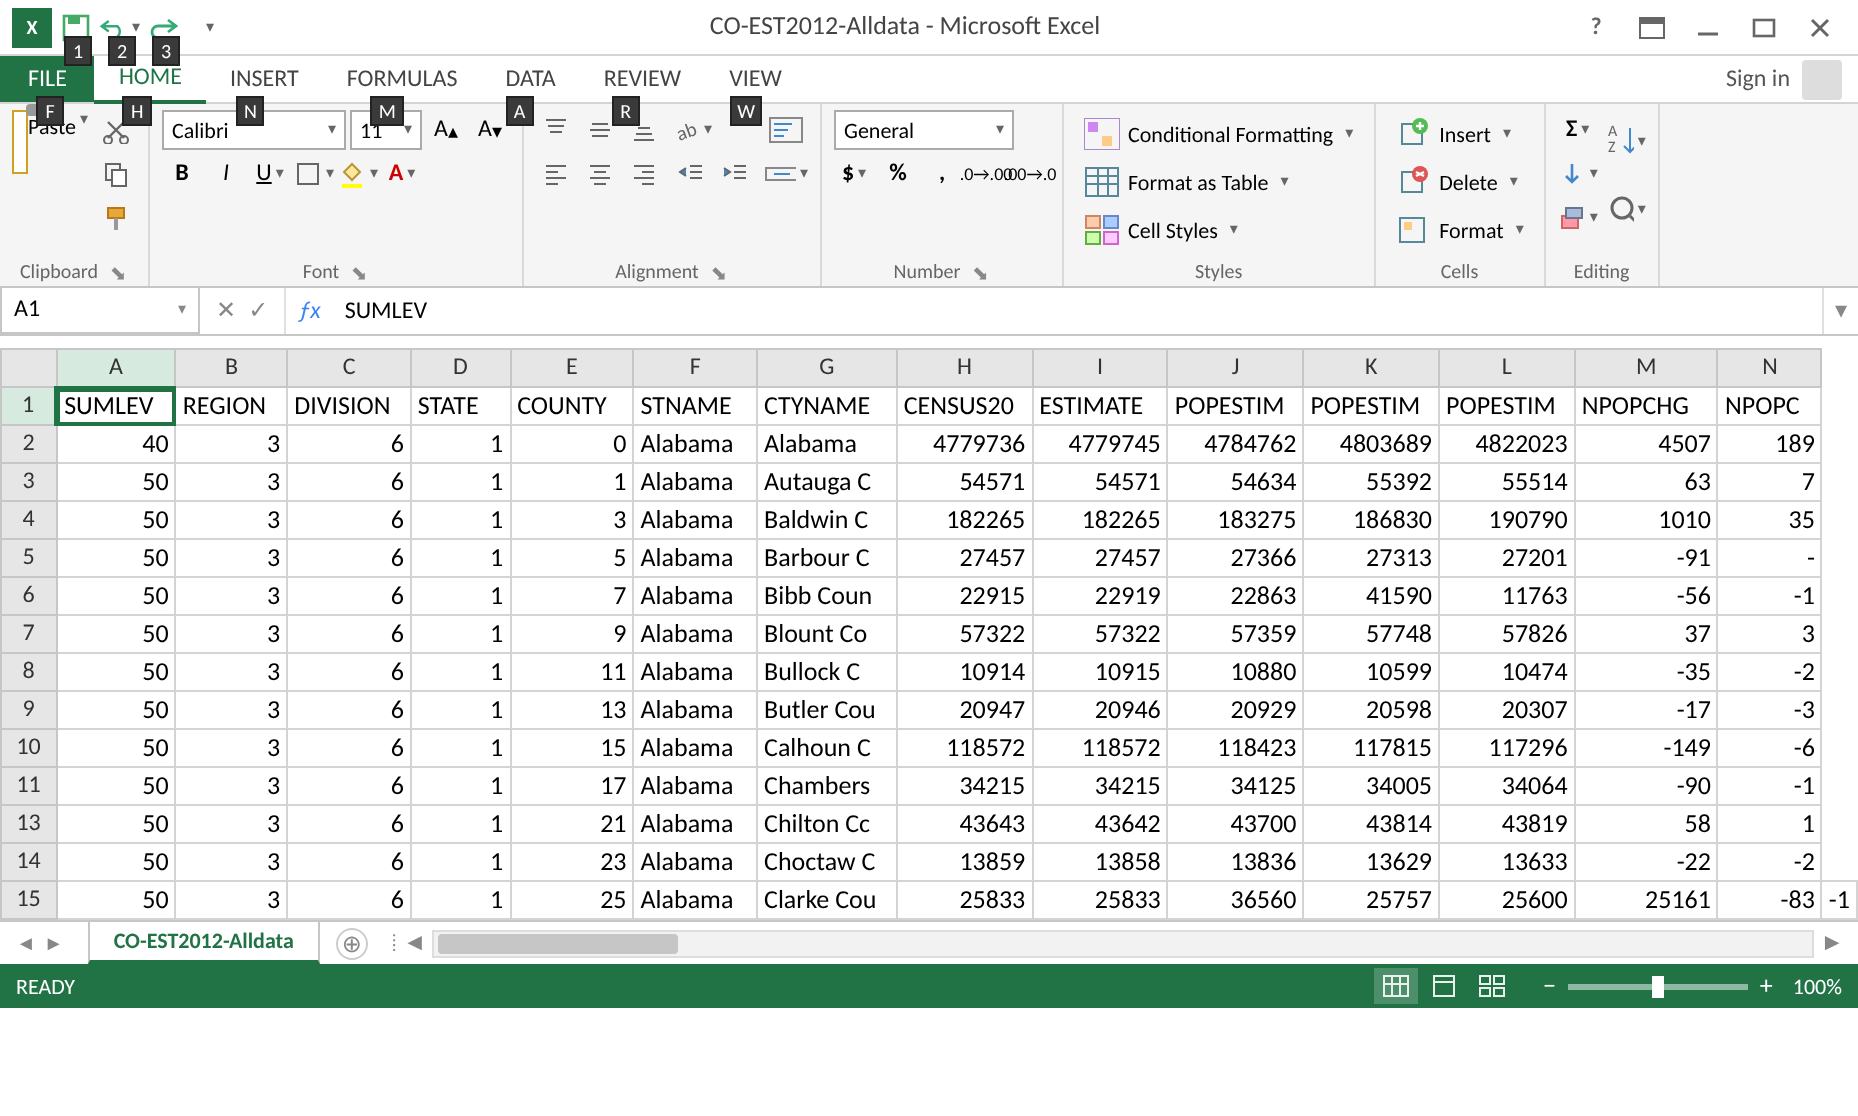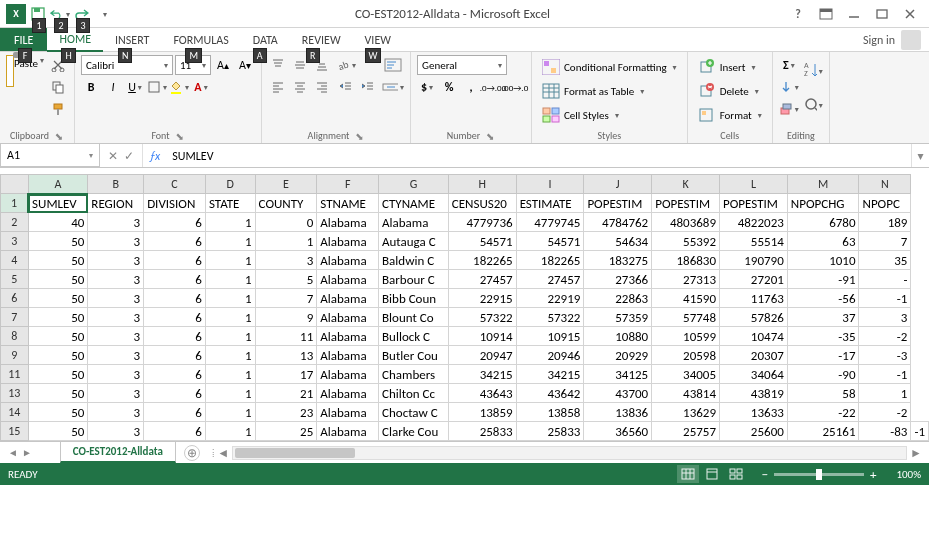--- a/index.html
+++ b/index.html
@@ -88,21 +88,21 @@
 .row-head.active-row { background: #d6eadf; border-right: 2px solid #217346; }
 .select-all { background: #e6e6e6; border: 1px solid #c6c6c6; }
 td.cell { border: 1px solid #d4d4d4; height: 19px; padding: 0 3px; overflow: hidden; white-space: nowrap; text-align: right; }
 td.cell.txt { text-align: left; }
 td.cell.active { outline: 2px solid #217346; outline-offset: -2px; }
 
 
 .sheet-tabs { height: 22px; background: #fff; border-top: 1px solid #c6c6c6; display: flex; align-items: stretch; }
 .tab-nav { display: flex; gap: 4px; padding: 0 8px; align-items: center; color: #888; }
 .tab-nav span { cursor: pointer; font-size: 10px; }
-.sheet-tab { padding: 0 12px; background: #fff; border: 1px solid #c6c6c6; border-top: none; display: flex; align-items: center; font-size: 11px; cursor: pointer; margin-left: 20px; }
+.sheet-tab { padding: 0 12px; background: #fff; border: 1px solid #c6c6c6; border-top: none; display: flex; align-items: center; font-size: 11px; cursor: pointer; margin-left: 4px; }
 .sheet-tab.active { border-bottom: 2px solid #217346; font-weight: bold; color: #217346; }
 .add-sheet { width: 22px; display: flex; align-items: center; justify-content: center; cursor: pointer; color: #888; border: 1px solid #ccc; border-radius: 50%; height: 16px; width: 16px; margin: 3px 8px; font-size: 12px; }
 .hscroll { flex: 1; display: flex; align-items: center; padding: 0 4px; }
 .hscroll-track { flex: 1; height: 14px; background: #f2f2f2; border: 1px solid #ddd; position: relative; }
 .hscroll-thumb { position: absolute; left: 2px; top: 1px; width: 120px; height: 10px; background: #c6c6c6; border-radius: 2px; cursor: pointer; }
 
 
 .statusbar { height: 22px; background: #217346; color: #fff; display: flex; align-items: center; font-size: 11px; padding: 0 8px; }
 .status-left { flex: 1; }
 .view-btns { display: flex; gap: 2px; margin-right: 14px; }
@@ -657,21 +657,21 @@
           <td class="cell">6</td>
           <td class="cell">1</td>
           <td class="cell">0</td>
           <td class="cell txt">Alabama</td>
           <td class="cell txt">Alabama</td>
           <td class="cell">4779736</td>
           <td class="cell">4779745</td>
           <td class="cell">4784762</td>
           <td class="cell">4803689</td>
           <td class="cell">4822023</td>
-          <td class="cell">6780</td>
+          <td class="cell">4507</td>
           <td class="cell">189</td>
         </tr>
         <tr>
           <td class="row-head">3</td>
           <td class="cell">50</td>
           <td class="cell">3</td>
           <td class="cell">6</td>
           <td class="cell">1</td>
           <td class="cell">1</td>
           <td class="cell txt">Alabama</td>
@@ -778,20 +778,37 @@
           <td class="cell">13</td>
           <td class="cell txt">Alabama</td>
           <td class="cell txt">Butler Cou</td>
           <td class="cell">20947</td>
           <td class="cell">20946</td>
           <td class="cell">20929</td>
           <td class="cell">20598</td>
           <td class="cell">20307</td>
           <td class="cell">-17</td>
           <td class="cell">-3</td>
+        </tr>
+        <tr>
+          <td class="row-head">10</td>
+          <td class="cell">50</td>
+          <td class="cell">3</td>
+          <td class="cell">6</td>
+          <td class="cell">1</td>
+          <td class="cell">15</td>
+          <td class="cell txt">Alabama</td>
+          <td class="cell txt">Calhoun C</td>
+          <td class="cell">118572</td>
+          <td class="cell">118572</td>
+          <td class="cell">118423</td>
+          <td class="cell">117815</td>
+          <td class="cell">117296</td>
+          <td class="cell">-149</td>
+          <td class="cell">-6</td>
         </tr>
         <tr>
           <td class="row-head">11</td>
           <td class="cell">50</td>
           <td class="cell">3</td>
           <td class="cell">6</td>
           <td class="cell">1</td>
           <td class="cell">17</td>
           <td class="cell txt">Alabama</td>
           <td class="cell txt">Chambers</td>
@@ -903,15 +920,15 @@
           <rect x="8" y="7" width="5" height="4" fill="none" stroke="#fff"></rect>
         </svg>
       </div>
   </div>
   <div class="zoom">
     <span class="zoom-btn">−</span>
     <div class="zoom-slider">
         <div class="zoom-thumb"></div>
       </div>
     <span class="zoom-btn">+</span>
-    <span style="margin-left:14px">100%</span>
+    <span style="margin-left:4px">100%</span>
   </div>
 </div>
 
 </body></html>

